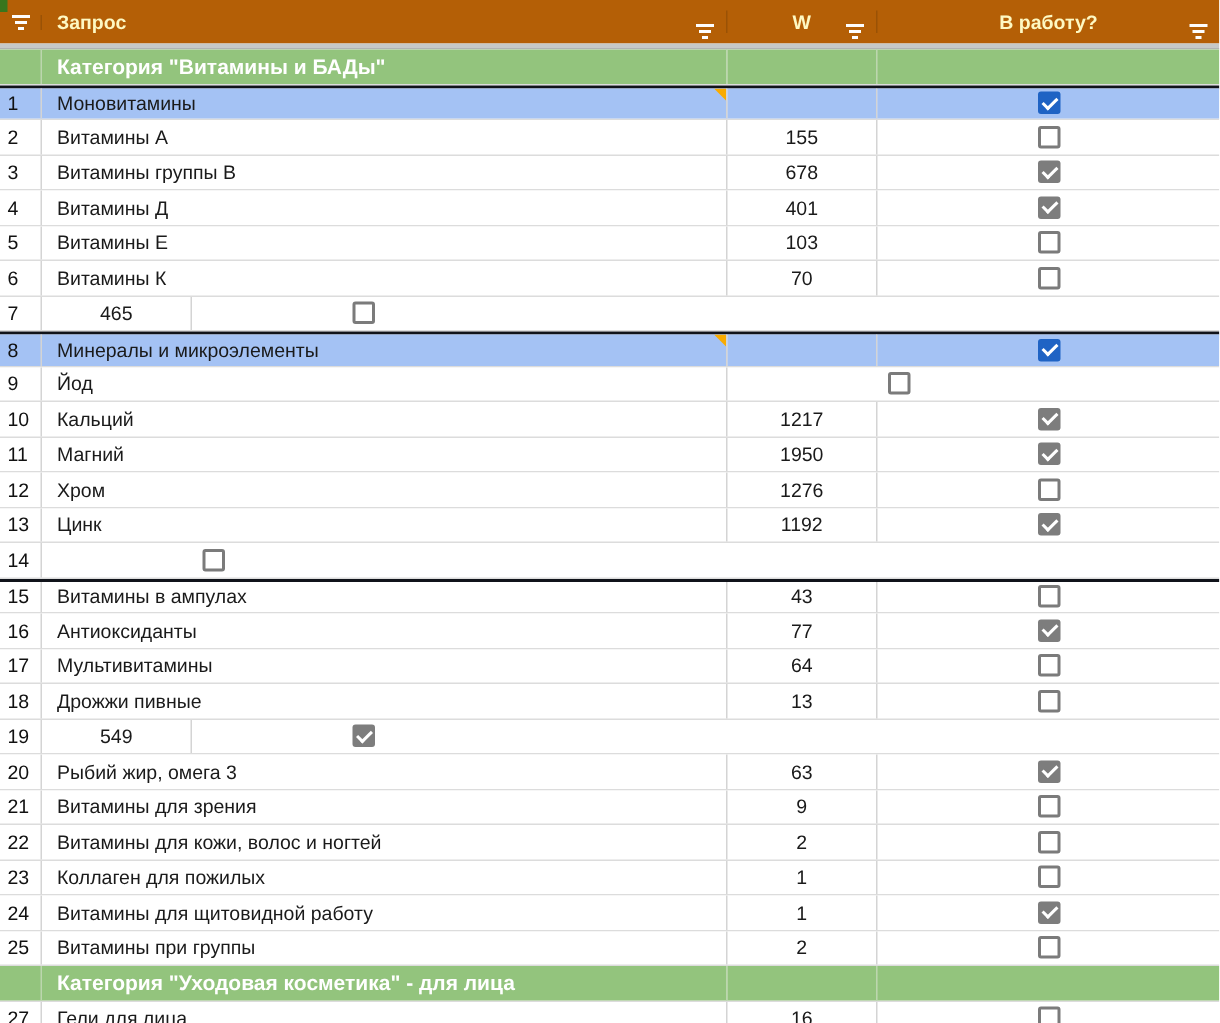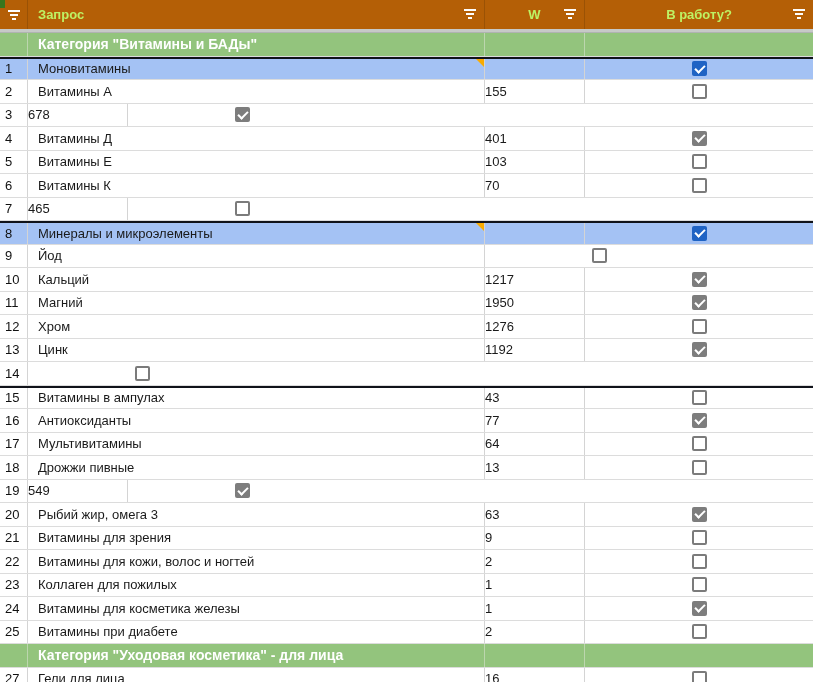--- a/index.html
+++ b/index.html
@@ -7,21 +7,21 @@
     position:relative;
     width:813px;height:682px;
     overflow:hidden;
     font-family:"Liberation Sans","DejaVu Sans",sans-serif;
     font-size:13px;color:#1a1a1a;
     background:#fff;
   }
   
   .header{
     display:flex;height:29px;box-sizing:border-box;
-    background:#b45f06;color:#bef264;font-weight:bold;
+    background:#b45f06;color:#fef9c3;font-weight:bold;align-items:center;
   }
   .hcell{
     box-sizing:border-box;display:flex;align-items:center;
     border-right:1px solid #9a5205;position:relative;
   }
   .h-num{width:28px;justify-content:center;}
   .h-query{width:457px;padding-left:10px;}
   .h-w{width:100px;justify-content:center;}
   .h-work{width:228px;justify-content:center;border-right:none;}
   .filter-icon{
@@ -37,21 +37,21 @@
   .freeze-divider{height:4px;background:#c6c9c7;border-bottom:1px solid #b0b3b1;box-sizing:border-box;}
   
   .row{display:flex;height:23.5px;box-sizing:border-box;border-bottom:1px solid #dcdcdc;background:#fff;flex:0 0 auto;}
   .row.black-top{border-top:2px solid #10131a;}
   .cell{
     box-sizing:border-box;display:flex;align-items:center;
     border-right:1px solid #d4d4d4;overflow:hidden;white-space:nowrap;
   }
   .c-num{width:28px;padding-left:5px;color:#111;}
   .c-query{width:457px;padding-left:10px;position:relative;}
-  .c-w{width:100px;}
+  .c-w{width:100px;justify-content:center;}
   .c-work{width:228px;justify-content:center;border-right:none;}
   .row.category .cell{background:#93c47d;border-right-color:#bcd6ae;}
   .row.category .c-query{font-weight:bold;color:#fff;font-size:14px;}
   .row.highlight .cell{background:#a4c2f4;}
   .note{
     position:absolute;right:0;top:0;width:0;height:0;
     border-top:8px solid #f9ab00;border-left:8px solid transparent;
   }
   
   .checkbox{
@@ -132,20 +132,23 @@
           <span>155</span>
         </div>
         <div class="cell c-work">
           <span class="checkbox"></span>
         </div>
       </div>
       <div class="row">
         <div class="cell c-num">
           <span>3</span>
         </div>
+        <div class="cell c-query">
+          <span>Витамины группы В</span>
+        </div>
         <div class="cell c-w">
           <span>678</span>
         </div>
         <div class="cell c-work">
           <span class="checkbox checked gray"></span>
         </div>
       </div>
       <div class="row">
         <div class="cell c-num">
           <span>4</span>
@@ -410,35 +413,35 @@
         </div>
         <div class="cell c-work">
           <span class="checkbox"></span>
         </div>
       </div>
       <div class="row">
         <div class="cell c-num">
           <span>24</span>
         </div>
         <div class="cell c-query">
-          <span>Витамины для косметика железы</span>
+          <span>Витамины для щитовидной работу</span>
         </div>
         <div class="cell c-w">
           <span>1</span>
         </div>
         <div class="cell c-work">
           <span class="checkbox checked gray"></span>
         </div>
       </div>
       <div class="row">
         <div class="cell c-num">
           <span>25</span>
         </div>
         <div class="cell c-query">
-          <span>Витамины при диабете</span>
+          <span>Витамины при группы</span>
         </div>
         <div class="cell c-w">
           <span>2</span>
         </div>
         <div class="cell c-work">
           <span class="checkbox"></span>
         </div>
       </div>
       <div class="row category">
         <div class="cell c-num">

